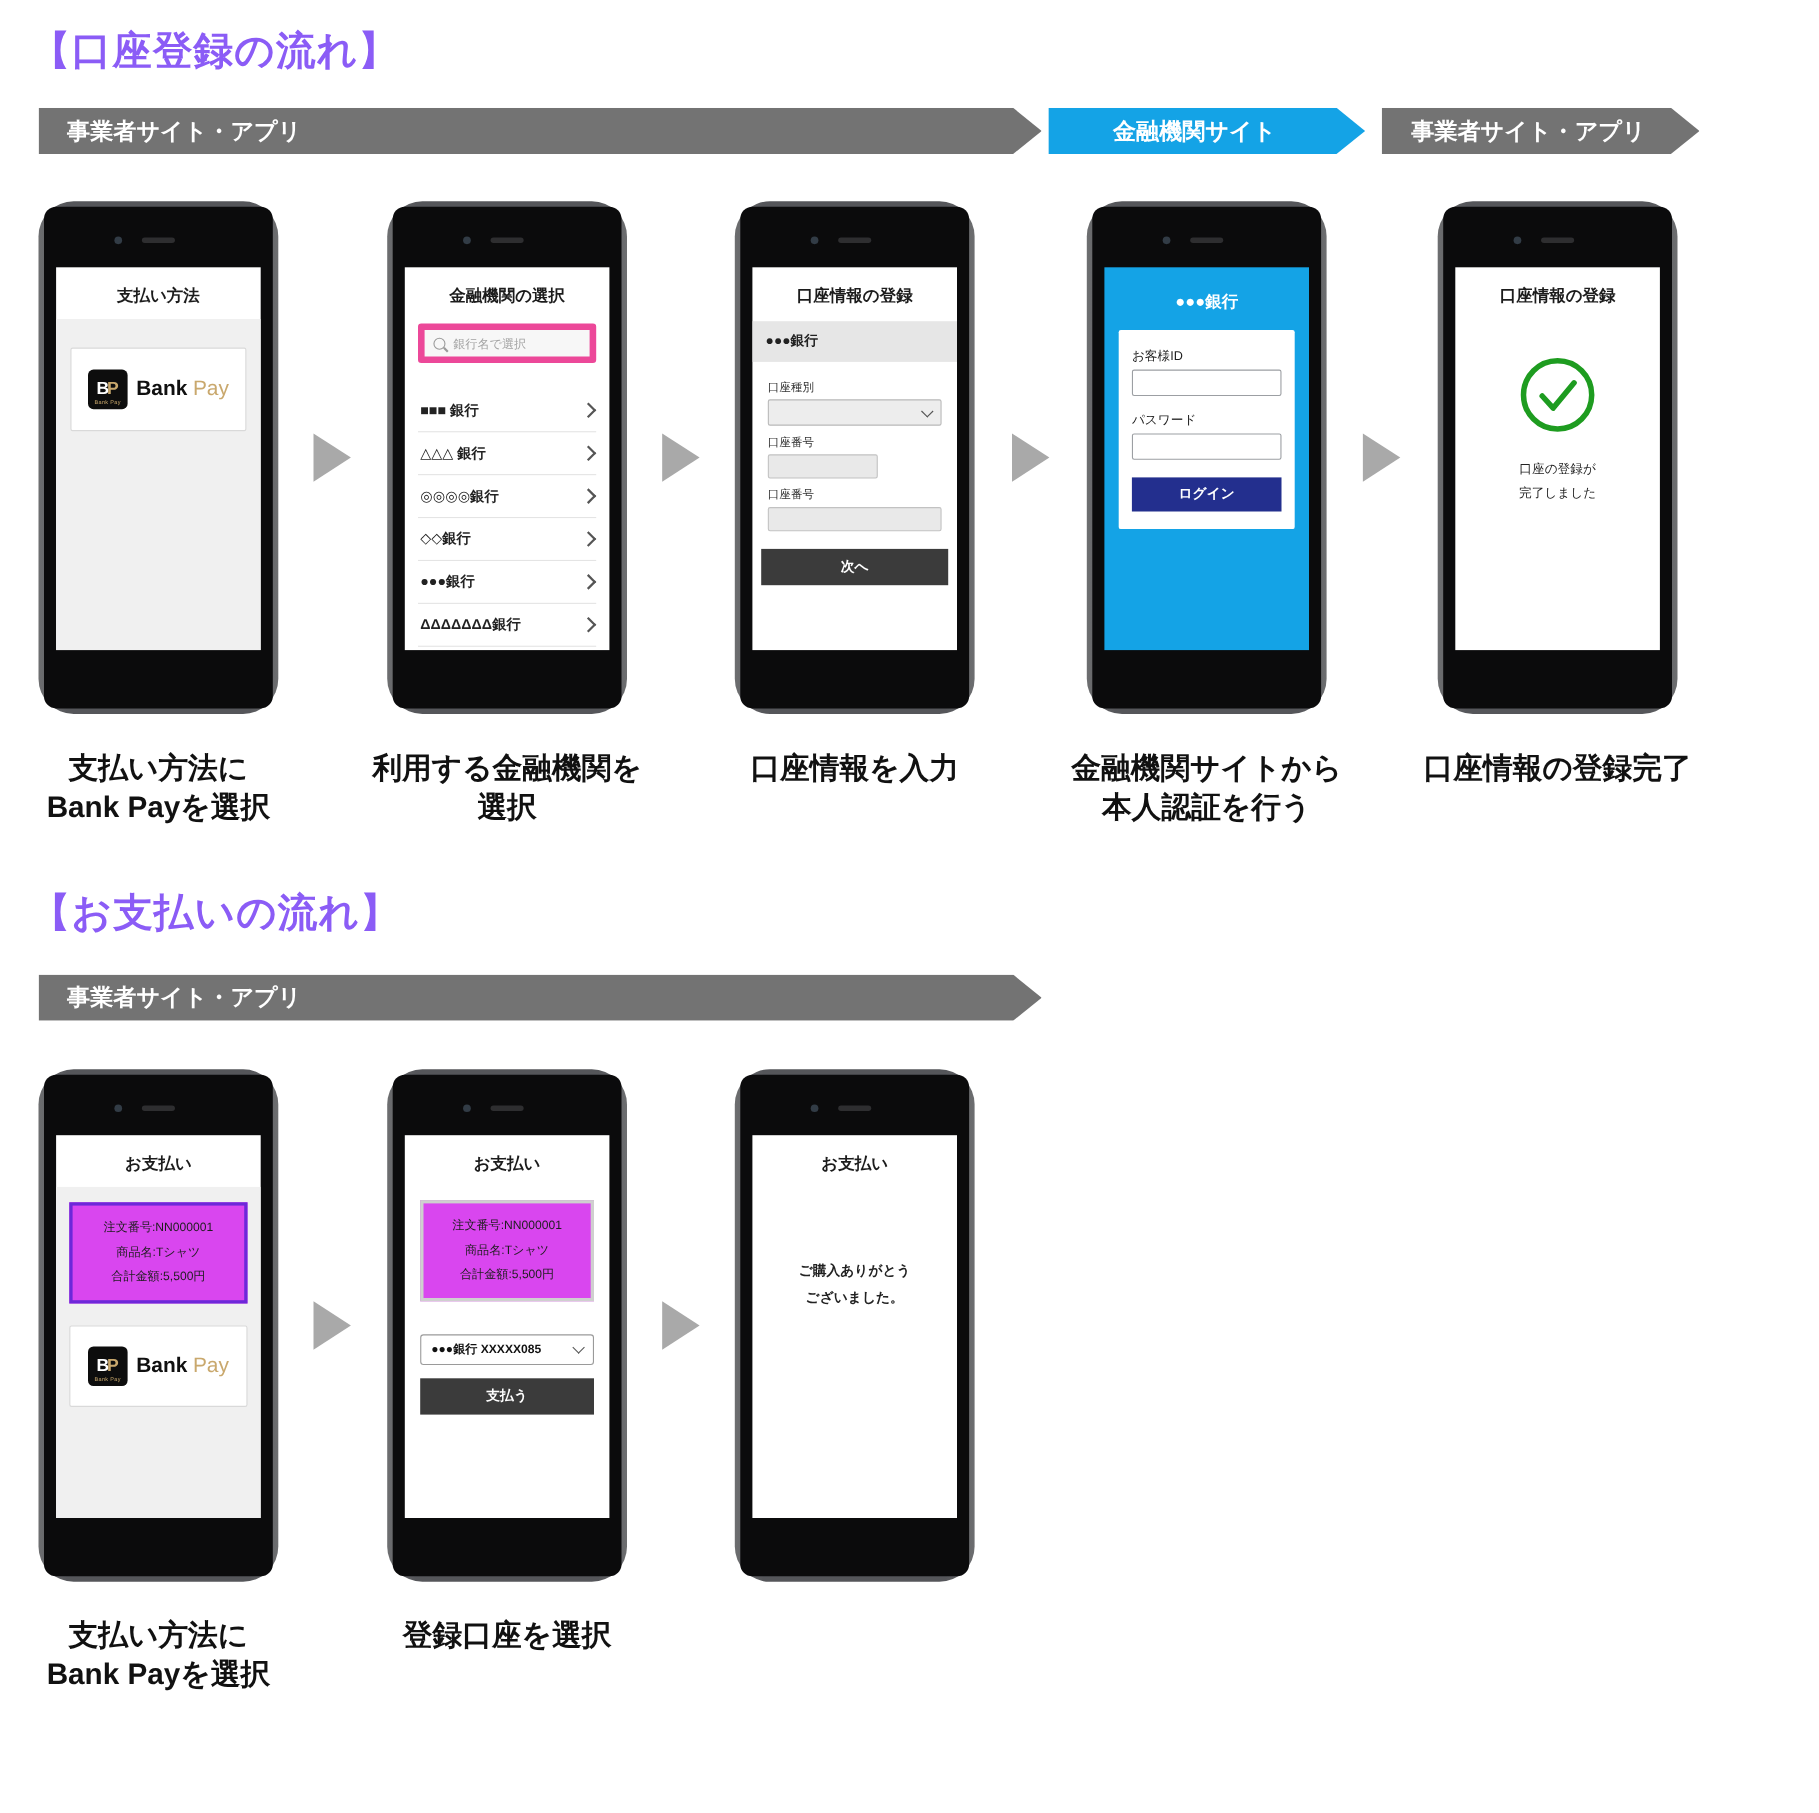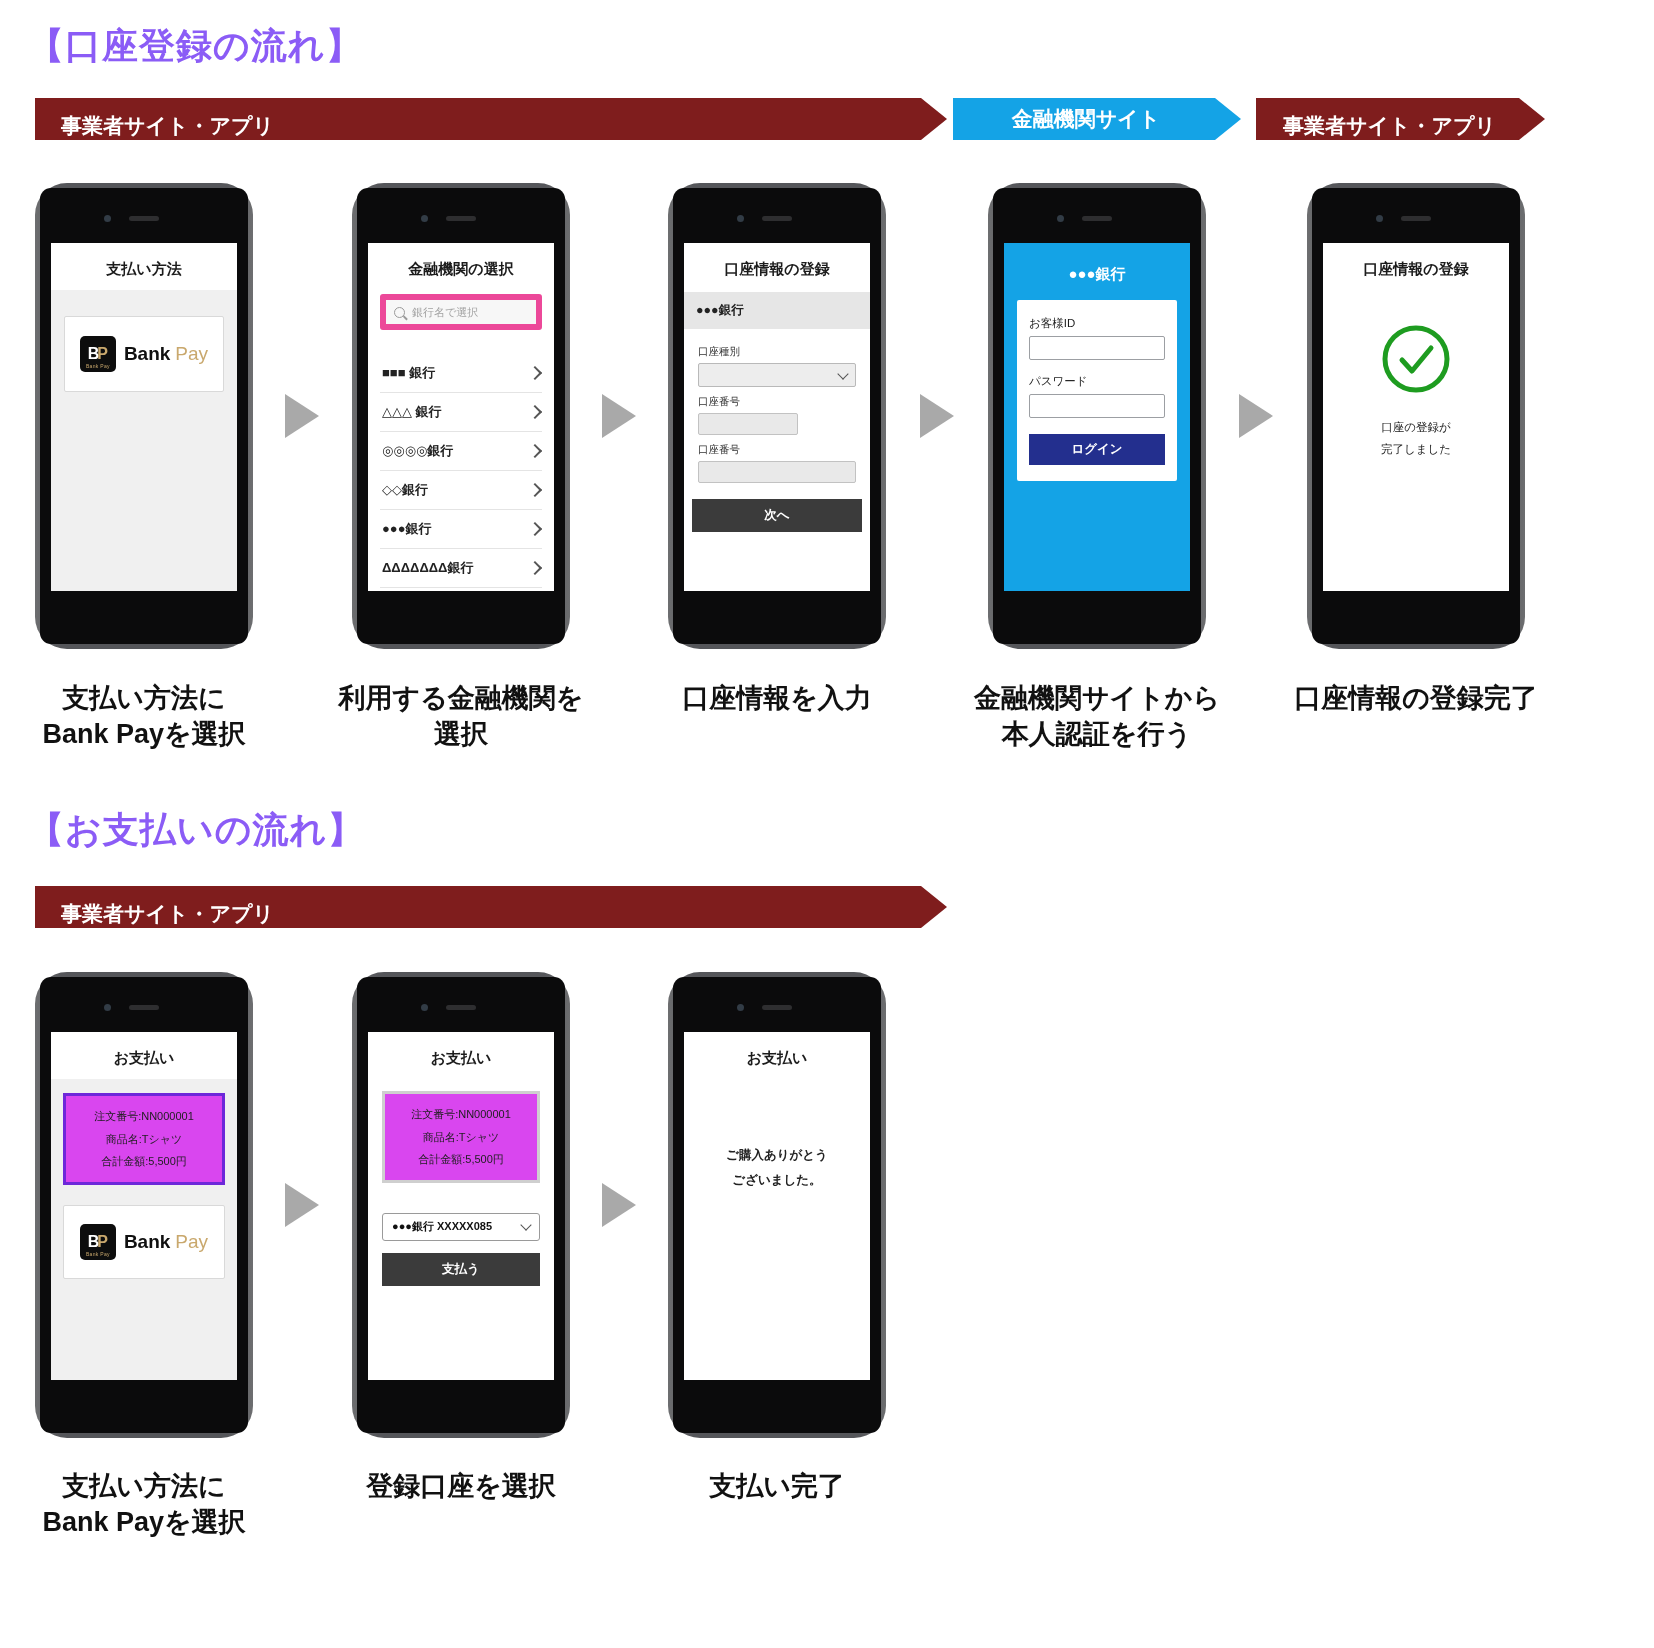--- a/index.html
+++ b/index.html
@@ -3,21 +3,21 @@
 <meta charset="utf-8">
 <style>
   html,body{margin:0;padding:0;background:#fff;}
   body{font-family:"Liberation Sans","DejaVu Sans",sans-serif;}
   #page{position:relative;width:1654px;height:1648px;background:#fff;overflow:hidden;}
 
   .section-title{position:absolute;font-size:36px;font-weight:700;color:#8b5cf6;letter-spacing:1px;}
 
   .banner{position:absolute;height:42px;display:flex;align-items:center;color:#fff;font-size:21px;font-weight:700;
           clip-path:polygon(0 0,calc(100% - 26px) 0,100% 50%,calc(100% - 26px) 100%,0 100%);}
-  .banner.dark{background:#7f1d1d;align-items:flex-end;}
+  .banner.dark{background:#737373;}
   .banner.blue{background:#14a3e6;}
   .banner .label{padding-left:26px;}
   .banner.center{justify-content:center;}
   .banner.center .label{padding-left:0;padding-right:22px;}
 
   .flow-arrow{position:absolute;width:0;height:0;border-left:34px solid #a9a9a9;border-top:22px solid transparent;border-bottom:22px solid transparent;}
 
   .caption{position:absolute;width:320px;text-align:center;font-size:27px;font-weight:700;color:#111;line-height:1.35;white-space:pre-line;}
 
   
@@ -302,15 +302,14 @@
       </div>
     </div>
   </div>
 
   <div class="flow-arrow" style="left:285px;top:1183px;"></div>
   <div class="flow-arrow" style="left:602px;top:1183px;"></div>
 
   <div class="caption" style="left:-16px;top:1468px;">支払い方法に
 Bank Payを選択</div>
   <div class="caption" style="left:301px;top:1468px;">登録口座を選択</div>
-  <div class="caption" style="left:617px;top:1468px;">支払い完了</div>
 
 </div>
 
 </body></html>

